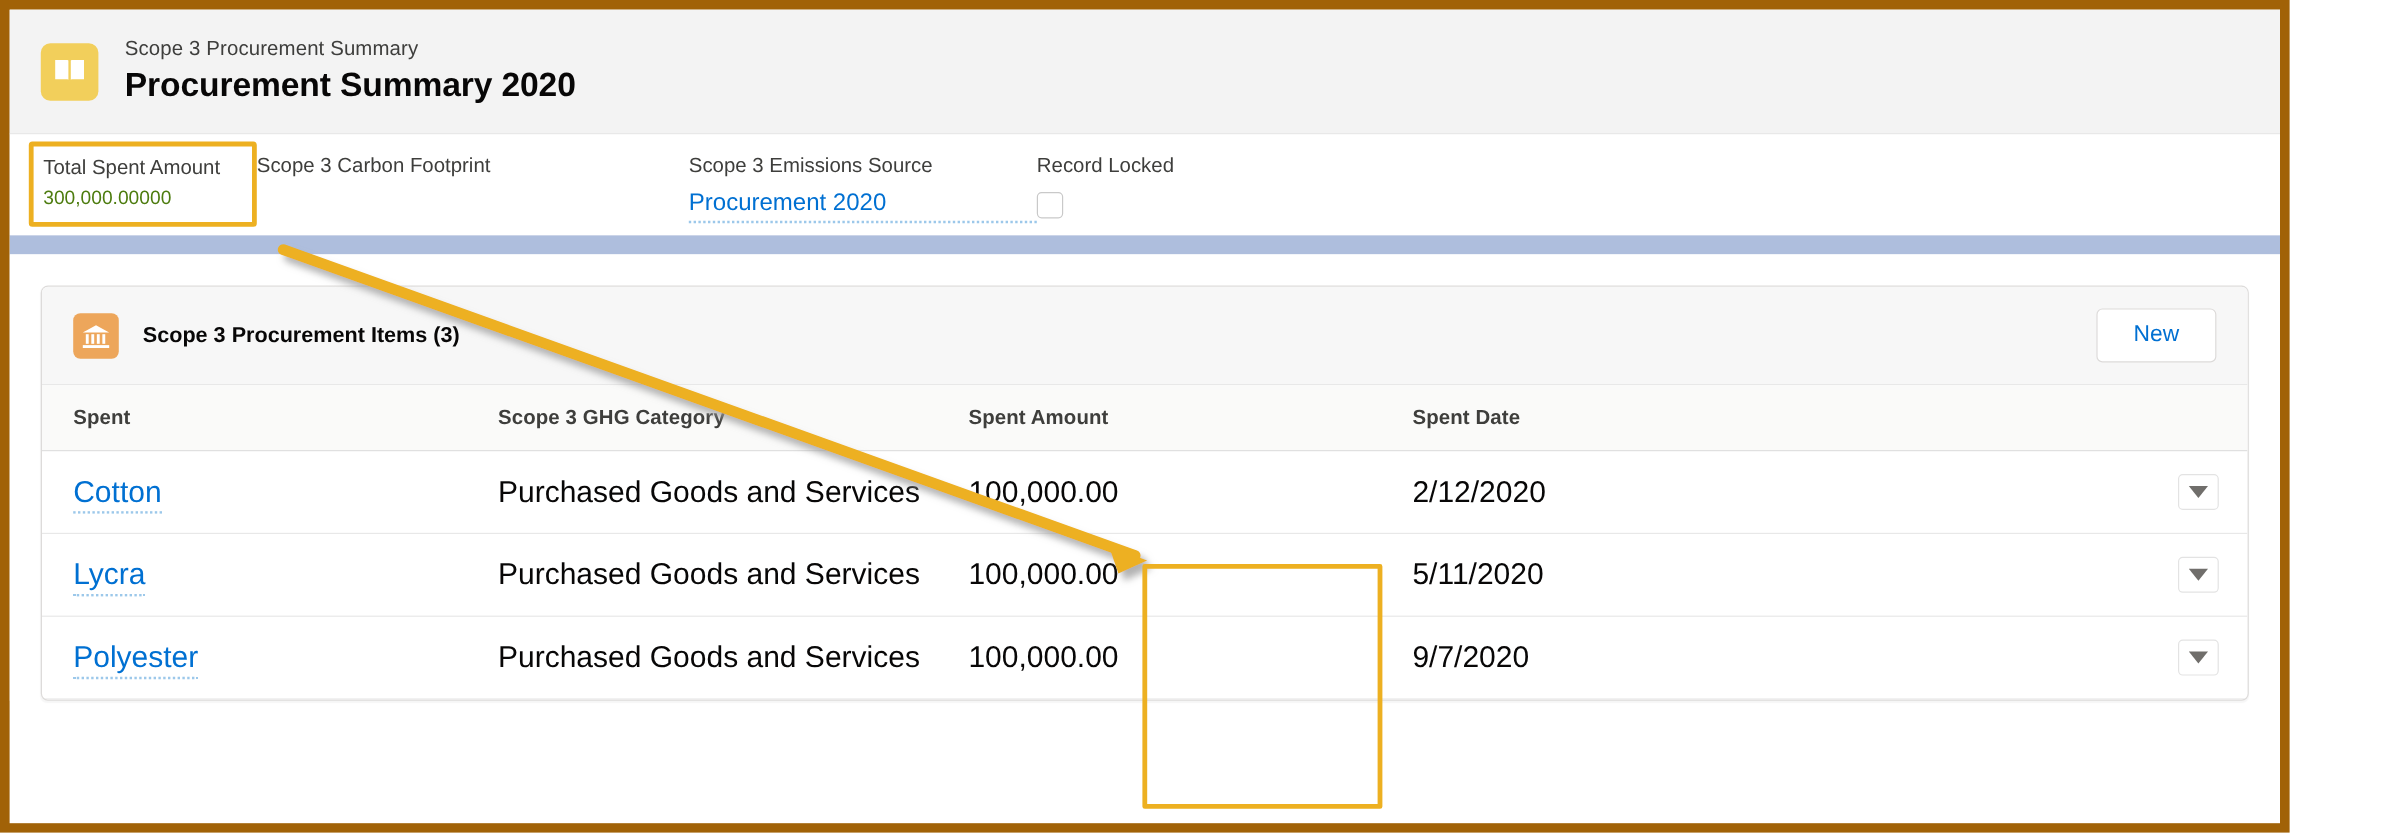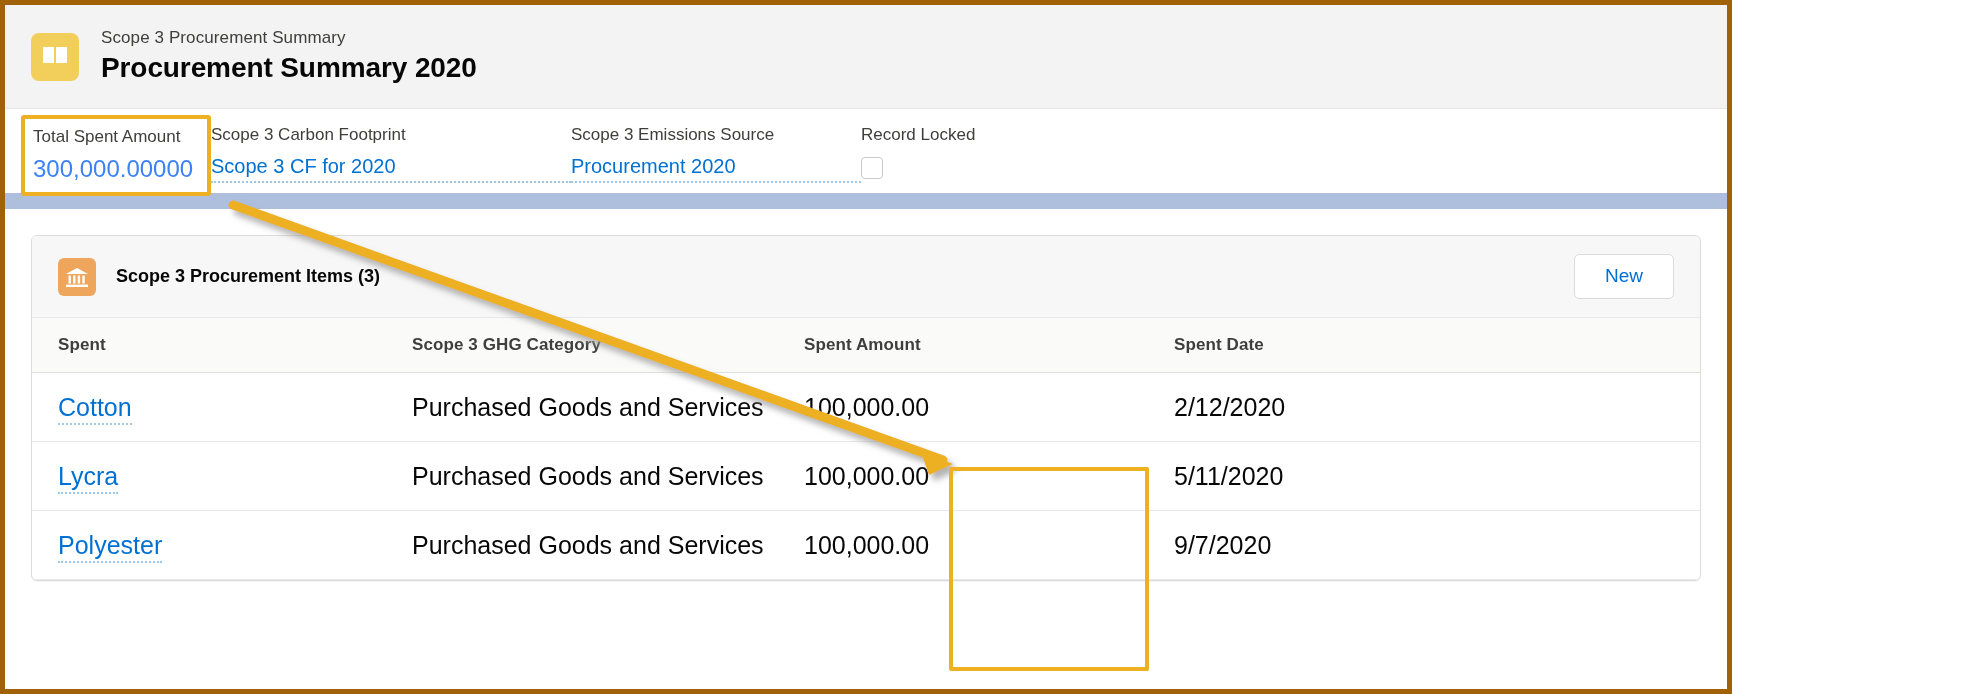--- a/index.html
+++ b/index.html
@@ -7,24 +7,24 @@
   html, body {
     width: 1984px;
     height: 694px;
     background: #ffffff;
     font-family: "Liberation Sans", sans-serif;
     overflow: hidden;
   }
 
   #app {
     position: relative;
-    width: 1732px;
+    width: 1908px;
     height: 694px;
     background: #ffffff;
-    border: 5px solid #a16207;
+    border: 8px solid #a16207;
     overflow: hidden;
   }
 
   
   .record-header {
     height: 104px;
     background: #f3f3f3;
     border-bottom: 1px solid #e5e5e5;
     display: flex;
     align-items: center;
@@ -70,22 +70,22 @@
     flex: none;
   }
   .hl-label {
     font-size: 17px;
     color: #3e3e3c;
     line-height: 1.4;
     margin-bottom: 6px;
     white-space: nowrap;
   }
   .hl-value {
-    font-size: 24px;
-    color: #3b82f6;
+    font-size: 16px;
+    color: #4d7c0f;
     line-height: 1.3;
     white-space: nowrap;
   }
   .hl-link {
     font-size: 20px;
     color: #0070d2;
     line-height: 1.3;
     white-space: nowrap;
     text-decoration: none;
     border-bottom: 2px dotted #9cc8ea;
@@ -292,21 +292,20 @@
   <div class="highlights">
 
     <div class="hl-field boxed" style="width:190px;">
       <div class="hl-label">Total Spent Amount</div>
       <div class="hl-value">300,000.00000</div>
     </div>
 
 
     <div class="hl-field" style="width:360px;">
       <div class="hl-label">Scope 3 Carbon Footprint</div>
-      <a class="hl-link">Scope 3 CF for 2020</a>
     </div>
 
     <div class="hl-field" style="width:290px;">
       <div class="hl-label">Scope 3 Emissions Source</div>
       <a class="hl-link">Procurement 2020</a>
     </div>
 
     <div class="hl-field">
       <div class="hl-label">Record Locked</div>
       <div class="hl-checkbox"></div>

